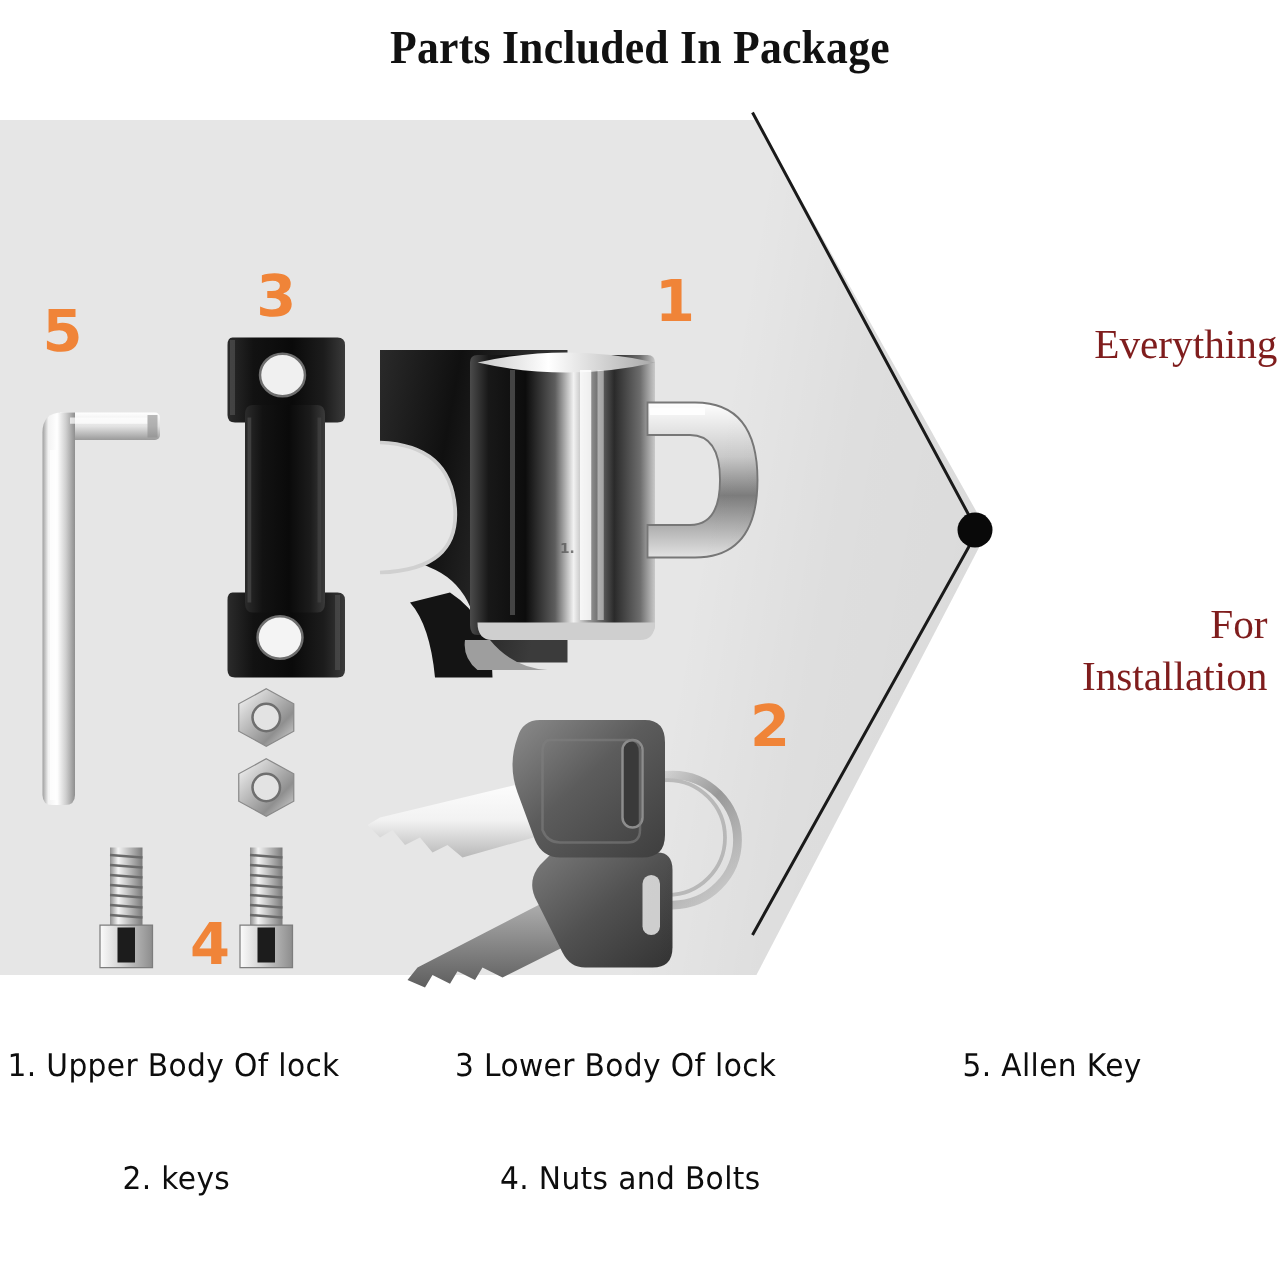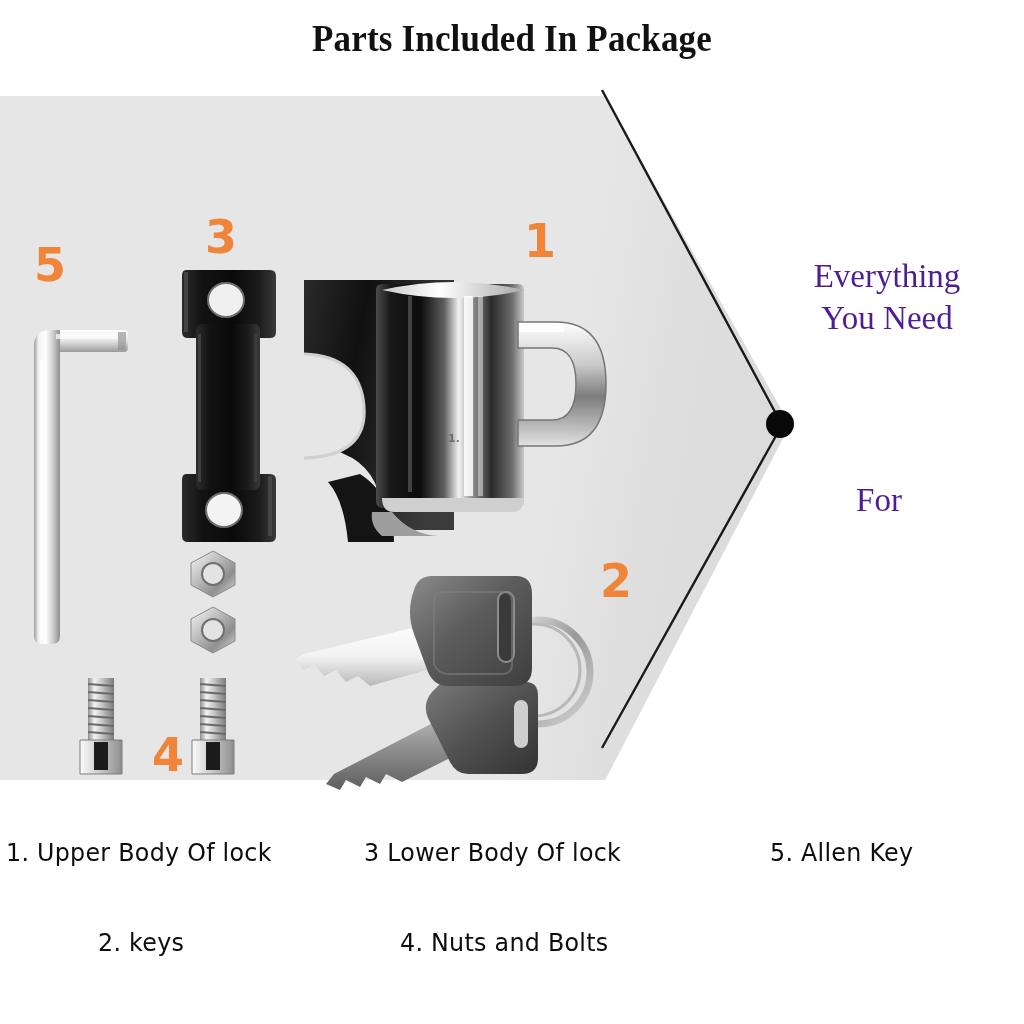--- a/index.html
+++ b/index.html
@@ -84,24 +84,24 @@
   .num-3 { left: 205px; top: 118px; }
   .num-1 { left: 524px; top: 122px; }
   .num-2 { left: 600px; top: 462px; }
   .num-4 { left: 152px; top: 636px; }
 
   
   .side-text {
     position: absolute;
     font-family: "Liberation Serif", "DejaVu Serif", serif;
     font-weight: 400;
-    color: #4c1d95;
+    color: #7f1d1d;
     font-size: 33px;
     line-height: 1.26;
-    text-align: center;
+    text-align: right;
     width: 270px;
   }
   .side-top    { left: 752px; top: 256px; }
   .side-bottom { left: 744px; top: 480px; }
 
   
   .caption {
     position: absolute;
     font-family: "DejaVu Sans", sans-serif;
     font-weight: 400;
@@ -371,24 +371,24 @@
 
   <div class="watermark">1.</div>
 
   <svg class="chevron-svg" viewBox="0 0 1024 1024">
     <polyline points="602,90 782,425 602,748" fill="none" stroke="#1a1a1a" stroke-width="2.4" stroke-linejoin="miter"></polyline>
     <circle cx="780" cy="424" r="14" fill="#090909"></circle>
   </svg>
 
   <div class="side-text side-top">
     <div>Everything</div>
-    <div>You Need</div>
   </div>
   <div class="side-text side-bottom">
     <div>For</div>
+    <div>Installation</div>
   </div>
 
   <div class="caption cap-1">1. Upper Body Of lock</div>
   <div class="caption cap-3">3 Lower Body Of lock</div>
   <div class="caption cap-5">5. Allen Key</div>
   <div class="caption cap-2">2. keys</div>
   <div class="caption cap-4">4. Nuts and Bolts</div>
 
 </div>
 

